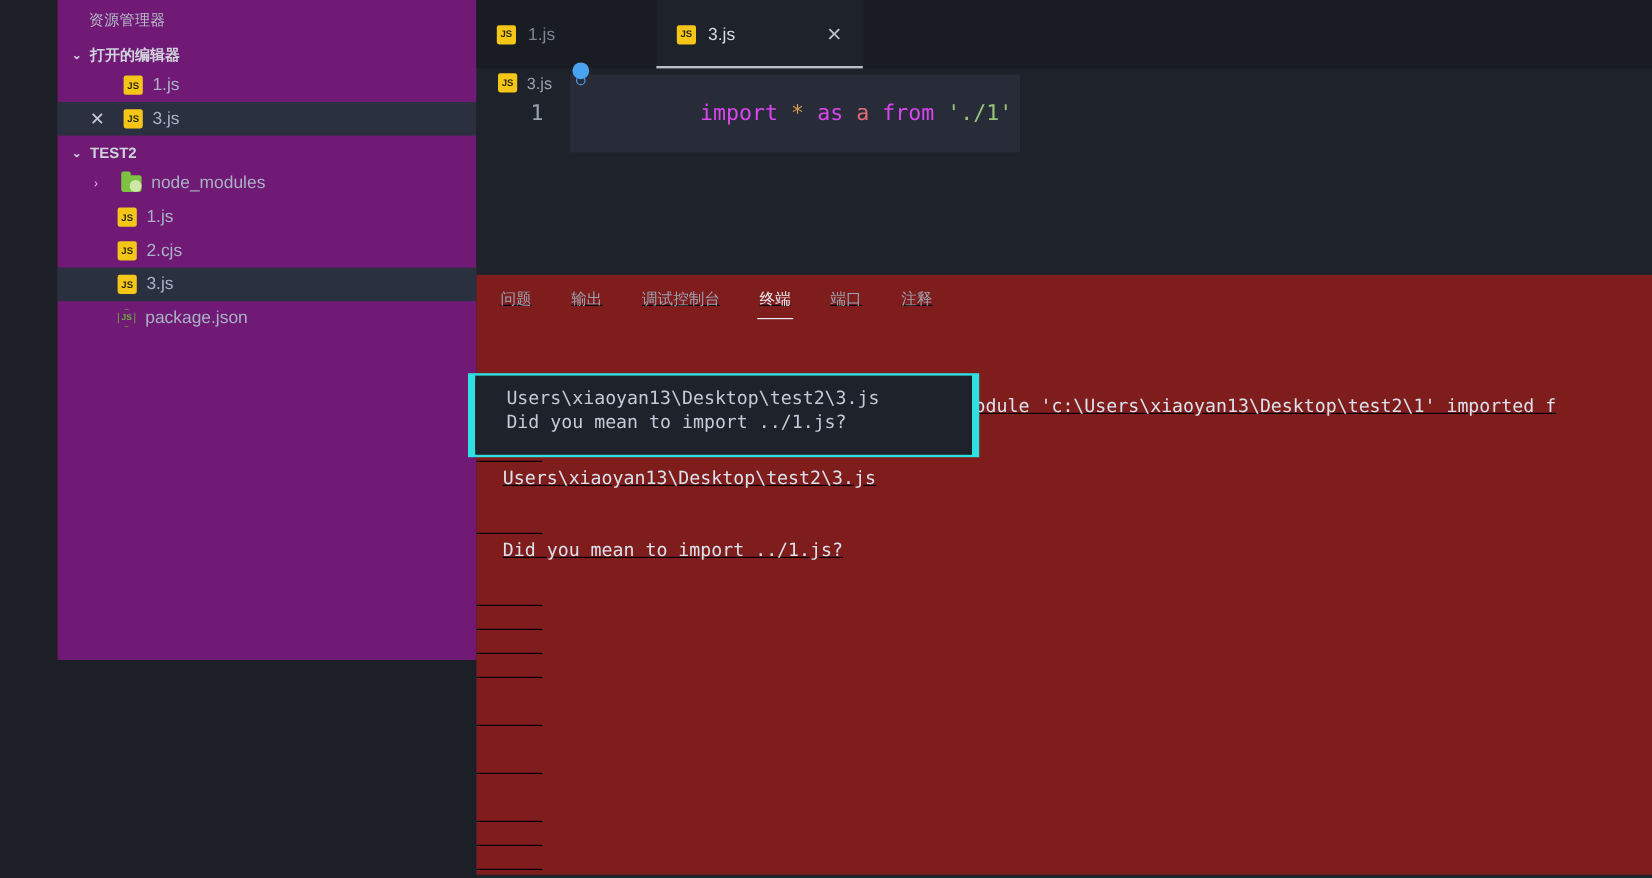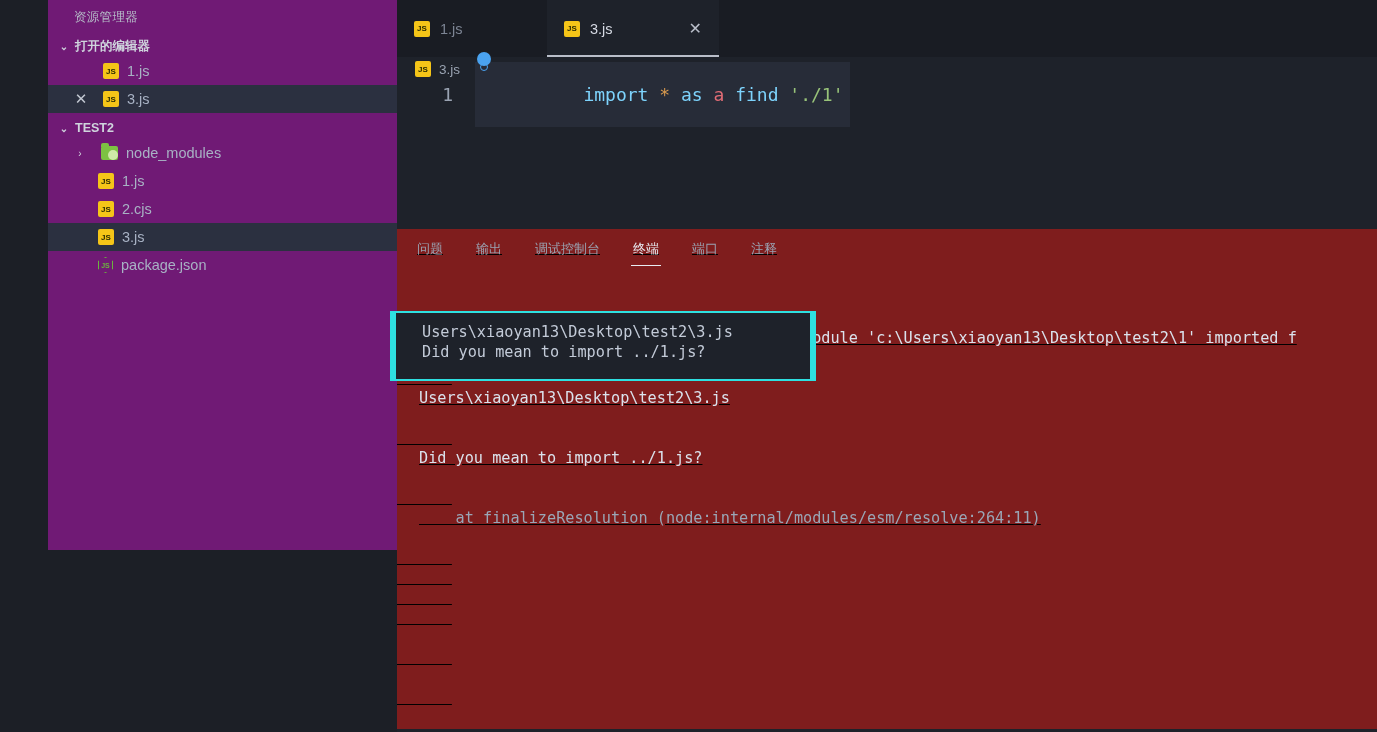--- a/index.html
+++ b/index.html
@@ -211,21 +211,21 @@
     padding-right: 22px;
     color: #9aa3b2;
     flex: none;
   }
   .code-text {
     position: relative;
     background: #272c38;
     padding: 1px 6px 1px 0;
     white-space: pre;
   }
-  .tk-kw  { color: #7dd3fc; }
+  .tk-kw  { color: #d946ef; }
   .tk-op  { color: #d99a4e; }
   .tk-var { color: #e06c75; }
   .tk-str { color: #98c379; }
   .cursor-dot {
     position: absolute;
     left: 2px; top: -10px;
     width: 14px; height: 14px;
     background: #4aa3f0;
     border-radius: 50%;
   }
@@ -396,42 +396,41 @@
 
     <div class="breadcrumb">
       <span class="ficon js"></span>
       <span>3.js</span>
     </div>
 
     <div class="code-area">
       <div class="code-line">
         <span class="linenum">1</span>
         <span class="code-text">
-          <span class="cursor-dot"></span><span class="tk-kw">import</span><span> </span><span class="tk-op">*</span><span> </span><span class="tk-kw">as</span><span> </span><span class="tk-var">a</span><span> </span><span class="tk-kw">find</span><span> </span><span class="tk-str">'./1'</span>
+          <span class="cursor-dot"></span><span class="tk-kw">import</span><span> </span><span class="tk-op">*</span><span> </span><span class="tk-kw">as</span><span> </span><span class="tk-var">a</span><span> </span><span class="tk-kw">from</span><span> </span><span class="tk-str">'./1'</span>
         </span>
       </div>
     </div>
   </div>
 
   <div class="panel">
 
     <div class="panel-tabs">
       <div class="ptab">问题</div>
       <div class="ptab">输出</div>
       <div class="ptab">调试控制台</div>
       <div class="ptab active">终端</div>
       <div class="ptab">端口</div>
       <div class="ptab">注释</div>
     </div>
 
     <div class="terminal">
       <div class="tline t-white">Error [ERR_MODULE_NOT_FOUND]: Cannot find module 'c:\Users\xiaoyan13\Desktop\test2\1' imported f</div>
       <div class="tline t-white">Users\xiaoyan13\Desktop\test2\3.js</div>
       <div class="tline t-white">Did you mean to import ../1.js?</div>
-      <div class="tline t-dim">    at finalizeResolution (node:internal/modules/esm/resolve:264:11)</div>
       
       
       
       
 
       
 
       
 
       

